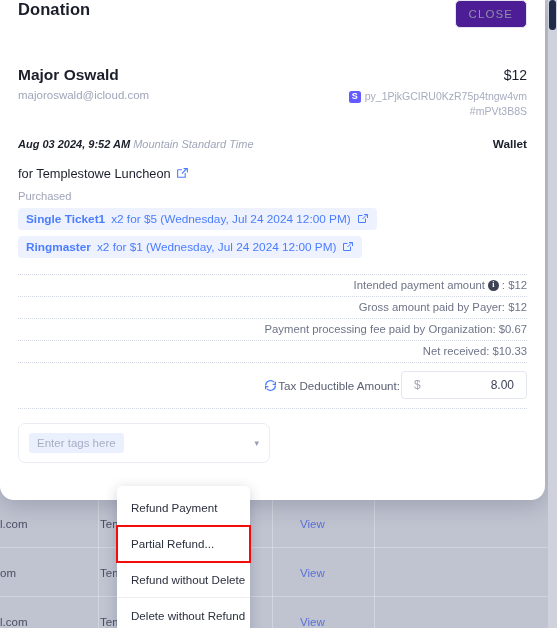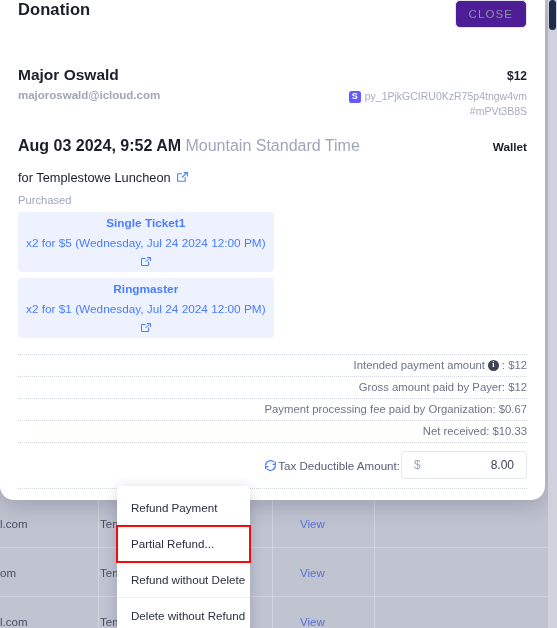--- a/index.html
+++ b/index.html
@@ -61,50 +61,50 @@
     padding: 7px 13px; border-radius: 5px;
     cursor: pointer;
     font-family: "Liberation Sans", sans-serif;
   }
 
   
   #modal-body { padding: 0 18px; }
 
   .name-row { display: flex; justify-content: space-between; align-items: baseline; }
   #donor-name { font-size: 15.5px; font-weight: 700; color: #1c1f2b; }
-  #amount { font-size: 12px; font-weight: 700; color: #1c1f2b; }
+  #amount { font-size: 14px; font-weight: 400; color: #1c1f2b; }
 
   .meta-row { display: flex; justify-content: space-between; align-items: flex-start; margin-top: 5px; }
-  #donor-email { font-size: 11.5px; color: #a0a5b8; font-weight: bold; }
+  #donor-email { font-size: 11.5px; color: #a0a5b8; }
   .ref-block { text-align: right; line-height: 1.45; }
   .ref-line1 { display: flex; align-items: center; gap: 4px; justify-content: flex-end; }
   #stripe-badge {
     display: inline-flex; align-items: center; justify-content: center;
     width: 12px; height: 12px; border-radius: 2.5px;
     background: #635bff; color: #fff;
     font-size: 9px; font-weight: 700; line-height: 1;
   }
   .ref-text { font-size: 10.5px; color: #a7acbe; }
 
   .date-row { display: flex; justify-content: space-between; align-items: baseline; margin-top: 18px; }
-  .date-left { font-size: 16px; color: #1c1f2b; font-weight: 700; }
+  .date-left { font-size: 11px; color: #1c1f2b; font-weight: 700; font-style: italic; }
   .date-left .tz { color: #a0a5b8; font-weight: 400; }
   .wallet { font-size: 11.8px; color: #1c1f2b; font-weight: 700; }
 
   .for-row { display: flex; align-items: center; gap: 5px; margin-top: 15px; }
   .for-text { font-size: 12.8px; color: #1c1f2b; }
   .edit-icon { color: #4a7dff; display: inline-flex; cursor: pointer; }
 
   .purchased-label { font-size: 11.2px; color: #a0a5b8; margin-top: 9px; }
 
   .ticket-line {
     display: inline-flex; align-items: center; gap: 6px;
     background: #eef2fe; border-radius: 4px;
     padding: 4px 8px; margin-top: 6px;
-    font-size: 11.8px; color: #4a7dff; flex-direction: column;
+    font-size: 11.8px; color: #4a7dff;
   }
   .ticket-line .tname { font-weight: 700; }
   .tickets-wrap { display: flex; flex-direction: column; align-items: flex-start; }
 
   
   #fee-list { margin-top: 16px; }
   .fee-row {
     text-align: right;
     font-size: 11.3px; color: #6e7488;
     padding: 4px 0 5px 0;

